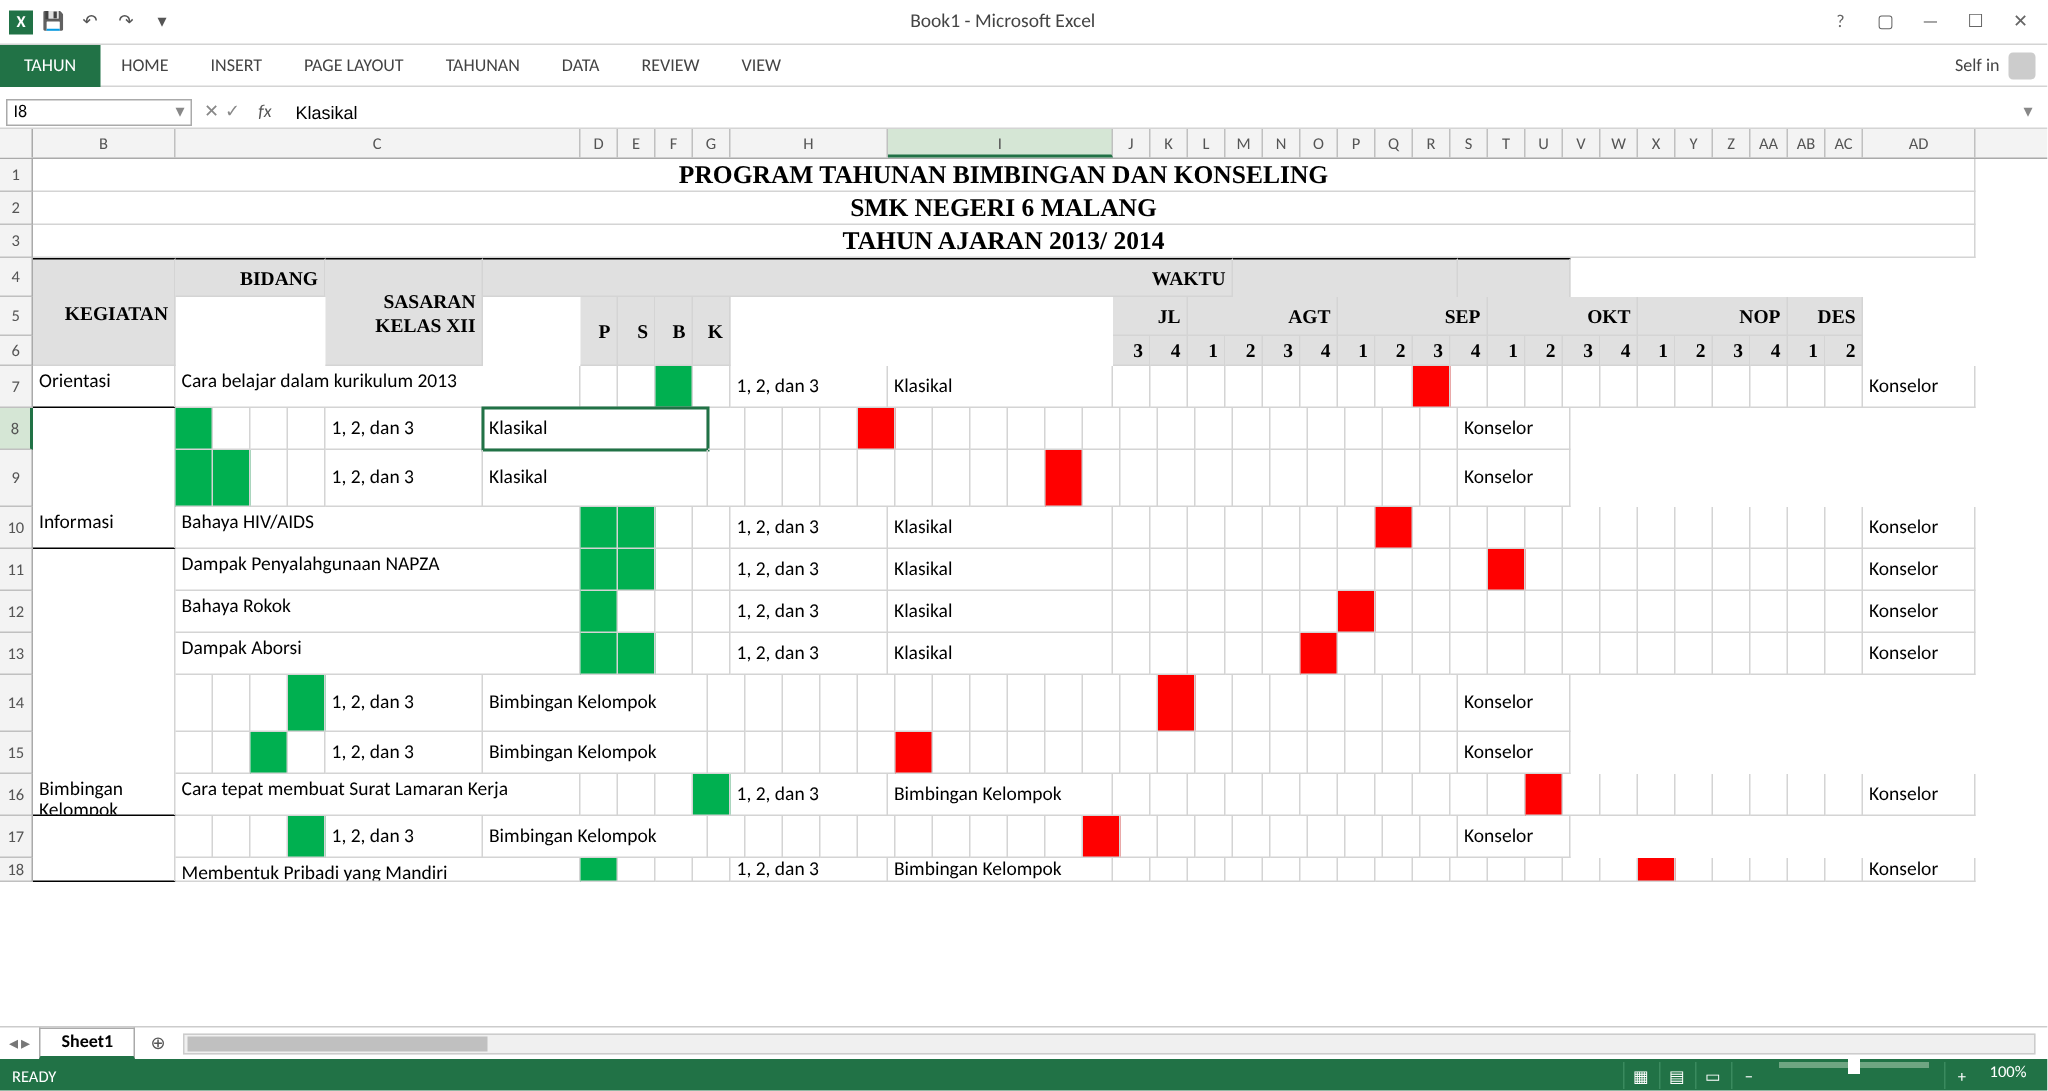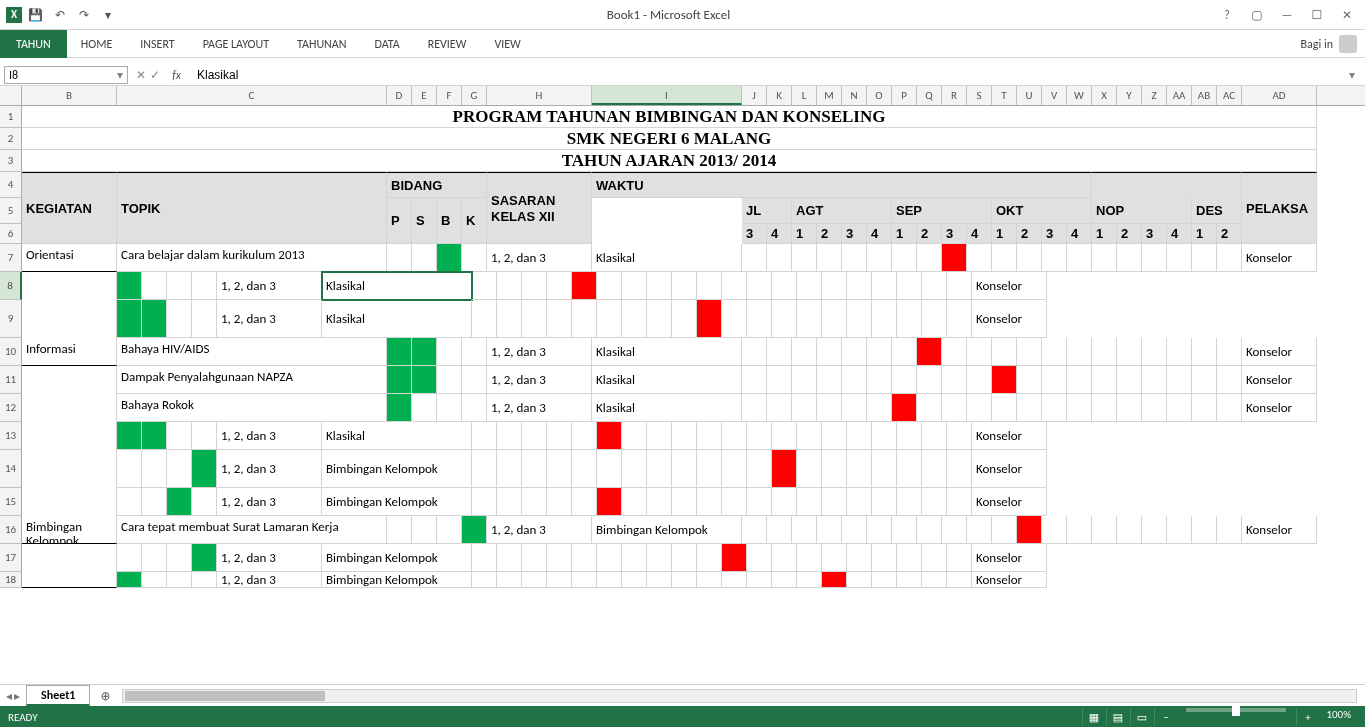--- a/index.html
+++ b/index.html
@@ -34,21 +34,21 @@
 .colhdr { border-right: 1px solid #c0c0c0; text-align: center; font-size: 11px; color: #555; line-height: 20px; }
 .colhdr.selected { background: #d5e6d5; border-bottom: 2px solid #217246; }
 
 
 .grid-wrap { height: 578px; overflow: hidden; position: relative; }
 .rowhdr { width: 22px; background: #f3f3f3; border-right: 1px solid #aaa; border-bottom: 1px solid #c0c0c0; text-align: center; font-size: 11px; color: #555; display: flex; align-items: center; justify-content: center; }
 .rowhdr.selected { background: #d5e6d5; border-right: 2px solid #217246; }
 .gridrow { display: flex; }
 .cell { border-right: 1px solid #d4d4d4; border-bottom: 1px solid #d4d4d4; padding: 2px 4px; font-size: 13px; overflow: hidden; white-space: nowrap; }
 .big-title { font-family: "Times New Roman", serif; font-weight: bold; font-size: 17px; text-align: center; }
-.hdr-bold { font-family: Liberation Sans, sans-serif; font-weight: bold; text-align: left; }
+.hdr-bold { font-family: Liberation Serif, serif; font-weight: bold; text-align: right; }
 .green { background: #00b050; }
 .red { background: #ff0000; }
 .hdr-bg { background: #e0e0e0; }
 
 .selected-cell { outline: 2px solid #217246; outline-offset: -1px; }
 
 
 .sheettabs { height: 22px; display: flex; align-items: center; border-top: 1px solid #ccc; background: #fff; }
 .sheet-nav { display: flex; gap: 2px; padding: 0 6px; color: #777; }
 .sheet-tab { padding: 2px 14px; border: 1px solid #aaa; border-bottom: 2px solid #217246; background: #fff; font-size: 12px; font-weight: bold; }
@@ -87,21 +87,21 @@
 <div class="ribbon-tabs">
   <div class="file-tab">TAHUN</div>
   <div class="tab">HOME</div>
   <div class="tab">INSERT</div>
   <div class="tab">PAGE LAYOUT</div>
   <div class="tab">TAHUNAN</div>
   <div class="tab">DATA</div>
   <div class="tab">REVIEW</div>
   <div class="tab">VIEW</div>
   <div class="signin">
-    <span>Bagi in</span>
+    <span>Self in</span>
     <span class="user-icon"></span>
   </div>
 </div>
 
 <div class="namebox-row">
   <div class="namebox">
     <span>I8</span>
     <span style="color:#888;">▾</span>
   </div>
   <div class="fx-buttons">
@@ -158,21 +158,20 @@
         <div class="rowhdr" style="height: 22px;">2</div>
         <div class="cell big-title" style="width: 1295px; height: 22px; line-height: 18px; border-bottom: 1px solid rgb(212, 212, 212); border-right: 1px solid rgb(212, 212, 212);">SMK NEGERI 6 MALANG</div>
       </div>
       <div class="gridrow" style="height: 22px;">
         <div class="rowhdr" style="height: 22px;">3</div>
         <div class="cell big-title" style="width: 1295px; height: 22px; line-height: 18px; border-bottom: 1px solid rgb(212, 212, 212); border-right: 1px solid rgb(212, 212, 212);">TAHUN AJARAN 2013/ 2014</div>
       </div>
       <div class="gridrow" style="height: 26px;">
         <div class="rowhdr" style="height: 26px;">4</div>
         <div class="cell hdr-bold hdr-bg" style="width: 95px; height: 72px; line-height: 68px; border-top: 1px solid rgb(0, 0, 0);">KEGIATAN</div>
-        <div class="cell hdr-bold hdr-bg" style="width: 270px; height: 72px; line-height: 68px; border-top: 1px solid rgb(0, 0, 0);">TOPIK</div>
         <div class="cell hdr-bold hdr-bg" style="width: 100px; height: 26px; line-height: 22px; border-top: 1px solid rgb(0, 0, 0);">BIDANG</div>
         <div class="cell hdr-bold hdr-bg" style="width: 105px; height: 72px; line-height: 16px; padding-top: 20px; white-space: normal; border-top: 1px solid rgb(0, 0, 0);">SASARAN KELAS XII</div>
         <div class="cell hdr-bold hdr-bg" style="width: 500px; height: 26px; line-height: 22px; border-top: 1px solid rgb(0, 0, 0);">WAKTU</div>
         <div class="cell hdr-bold hdr-bg" style="width: 150px; height: 72px; line-height: 68px; border-top: 1px solid rgb(0, 0, 0);">STRATEGI</div>
         <div class="cell hdr-bold hdr-bg" style="width: 75px; height: 72px; line-height: 68px; border-top: 1px solid rgb(0, 0, 0);">PELAKSA</div>
       </div>
       <div class="gridrow" style="height: 26px;">
         <div class="rowhdr" style="height: 26px;">5</div>
         <div class="cell " style="width: 95px; height: 0px; border: none;"></div>
         <div class="cell " style="width: 270px; height: 0px; border: none;"></div>
@@ -408,20 +407,21 @@
         <div class="cell " style="width: 25px; height: 28px; line-height: 24px;"></div>
         <div class="cell " style="width: 25px; height: 28px; line-height: 24px;"></div>
         <div class="cell " style="width: 25px; height: 28px; line-height: 24px;"></div>
         <div class="cell " style="width: 25px; height: 28px; line-height: 24px;"></div>
         <div class="cell " style="width: 25px; height: 28px; line-height: 24px;"></div>
         <div class="cell " style="width: 75px; height: 28px; line-height: 24px;">Konselor</div>
       </div>
       <div class="gridrow" style="height: 28px;">
         <div class="rowhdr" style="height: 28px;">13</div>
         <div class="cell " style="width: 95px; height: 28px; line-height: 14px; white-space: normal; padding-top: 4px; border-bottom: none;"></div>
+        <div class="cell " style="width: 270px; height: 28px; line-height: 14px; white-space: normal; padding-top: 4px;">Dampak Aborsi</div>
         <div class="cell green" style="width: 25px; height: 28px; line-height: 24px;"></div>
         <div class="cell green" style="width: 25px; height: 28px; line-height: 24px;"></div>
         <div class="cell " style="width: 25px; height: 28px; line-height: 24px;"></div>
         <div class="cell " style="width: 25px; height: 28px; line-height: 24px;"></div>
         <div class="cell " style="width: 105px; height: 28px; line-height: 24px;">1, 2, dan 3</div>
         <div class="cell " style="width: 150px; height: 28px; line-height: 24px;">Klasikal</div>
         <div class="cell " style="width: 25px; height: 28px; line-height: 24px;"></div>
         <div class="cell " style="width: 25px; height: 28px; line-height: 24px;"></div>
         <div class="cell " style="width: 25px; height: 28px; line-height: 24px;"></div>
         <div class="cell " style="width: 25px; height: 28px; line-height: 24px;"></div>
@@ -564,20 +564,21 @@
         <div class="cell " style="width: 25px; height: 28px; line-height: 24px;"></div>
         <div class="cell " style="width: 25px; height: 28px; line-height: 24px;"></div>
         <div class="cell " style="width: 25px; height: 28px; line-height: 24px;"></div>
         <div class="cell " style="width: 25px; height: 28px; line-height: 24px;"></div>
         <div class="cell " style="width: 25px; height: 28px; line-height: 24px;"></div>
         <div class="cell " style="width: 75px; height: 28px; line-height: 24px;">Konselor</div>
       </div>
       <div class="gridrow" style="height: 16px; overflow: hidden;">
         <div class="rowhdr" style="height: 16px;">18</div>
         <div class="cell " style="width: 95px; height: 16px; line-height: 14px; white-space: normal; padding-top: 4px; border-bottom: 1px solid rgb(0, 0, 0);"></div>
+        <div class="cell " style="width: 270px; height: 16px; line-height: 14px; white-space: normal; padding-top: 4px;">Membentuk Pribadi yang Mandiri</div>
         <div class="cell green" style="width: 25px; height: 16px; line-height: 12px;"></div>
         <div class="cell " style="width: 25px; height: 16px; line-height: 12px;"></div>
         <div class="cell " style="width: 25px; height: 16px; line-height: 12px;"></div>
         <div class="cell " style="width: 25px; height: 16px; line-height: 12px;"></div>
         <div class="cell " style="width: 105px; height: 16px; line-height: 12px;">1, 2, dan 3</div>
         <div class="cell " style="width: 150px; height: 16px; line-height: 12px;">Bimbingan Kelompok</div>
         <div class="cell " style="width: 25px; height: 16px; line-height: 12px;"></div>
         <div class="cell " style="width: 25px; height: 16px; line-height: 12px;"></div>
         <div class="cell " style="width: 25px; height: 16px; line-height: 12px;"></div>
         <div class="cell " style="width: 25px; height: 16px; line-height: 12px;"></div>

